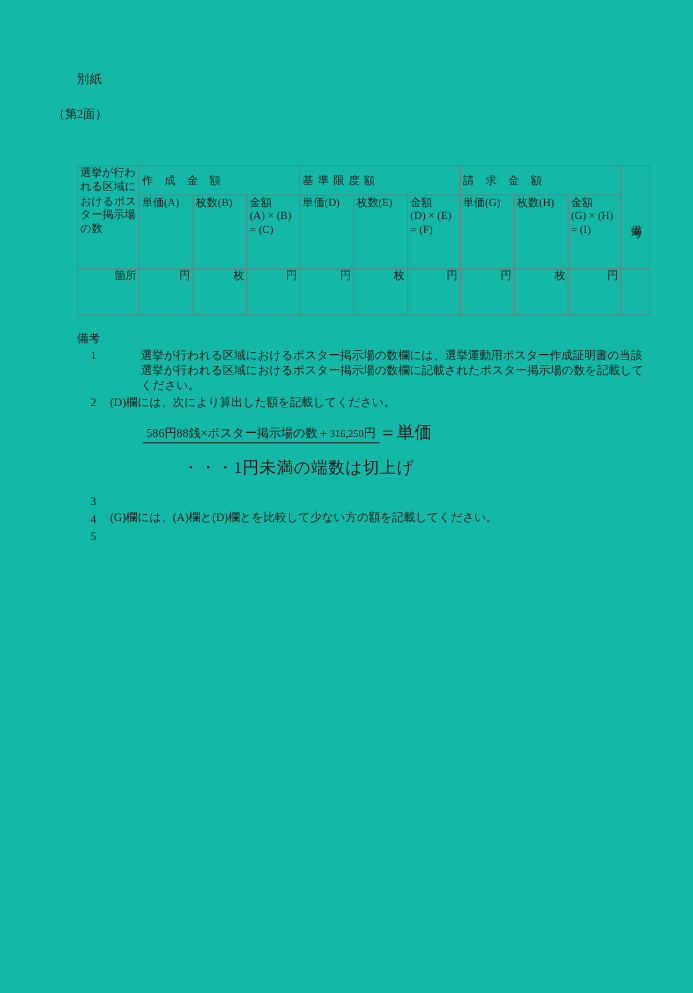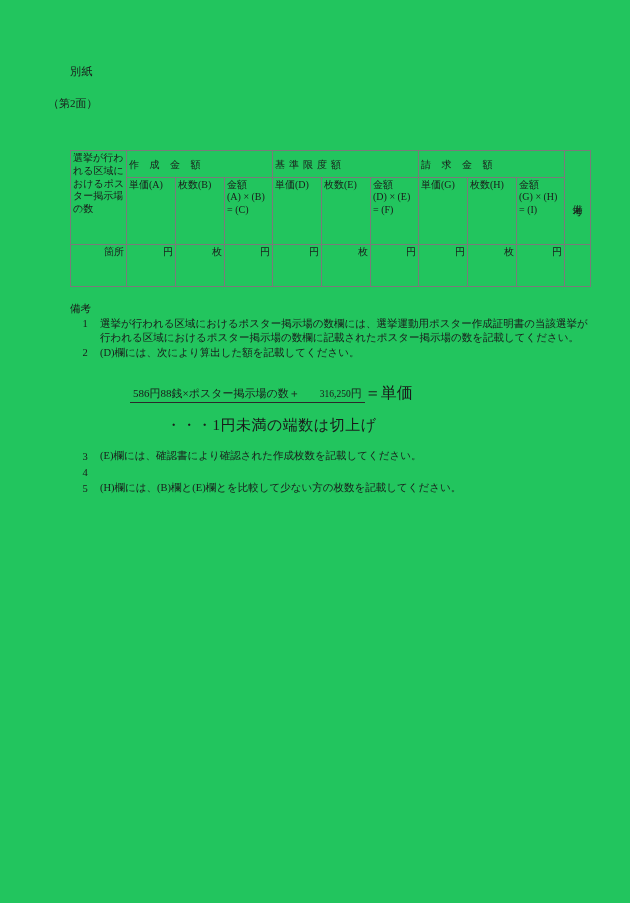--- a/index.html
+++ b/index.html
@@ -11,21 +11,21 @@
     width: 630px;
     height: 903px;
     position: relative;
     font-family: "Liberation Serif", "DejaVu Serif", serif;
     color: #1a1a1a;
     -webkit-font-smoothing: antialiased;
   }
   .page {
     position: absolute;
     inset: 0;
-    background: #22c55e;
+    background: #14b8a6;
   }
 
   
   .bessi {
     position: absolute;
     left: 70px;
     top: 64px;
     font-size: 11px;
     letter-spacing: 0.5px;
   }
@@ -128,21 +128,21 @@
     flex: 0 0 30px;
     text-align: center;
     font-size: 10.5px;
   }
   .note-body {
     flex: 1 1 auto;
     font-size: 10.5px;
     line-height: 1.35;
     text-indent: 0;
   }
-  .note-body.hang { padding-left: 0; }
+  .note-body.hang { padding-left: 0; margin-left: 28px; }
 
   
   .formula-block {
     position: absolute;
     left: 70px;
     top: 383px;
     width: 520px;
   }
   .frac-row {
     display: flex;
@@ -163,21 +163,21 @@
     font-size: 11px;
     padding: 1px 3px 0 3px;
     white-space: nowrap;
   }
   .frac-eq {
     font-size: 16px;
     align-self: center;
     padding-bottom: 2px;
     white-space: nowrap;
   }
-  .small-num { font-size: 9.5px; margin-left: 20px; }
+  .small-num { font-size: 9.5px; }
   .round-note {
     padding-left: 96px;
     margin-top: 10px;
     font-size: 15px;
     letter-spacing: 0.5px;
   }
 
   .notes-tail {
     position: absolute;
     left: 70px;
@@ -296,24 +296,23 @@
         <div class="num"><span>586円88銭×ポスター掲示場の数＋</span><span class="small-num">316,250</span><span>円</span></div>
       </div>
       <div class="frac-eq">＝単価</div>
     </div>
     <div class="round-note">・・・1円未満の端数は切上げ</div>
   </div>
 
   <div class="notes-tail">
     <div class="note-item">
       <div class="note-num">3</div>
-      <div class="note-body">(E)欄には、確認書により確認された作成枚数を記載してください。</div>
     </div>
     <div class="note-item">
       <div class="note-num">4</div>
+      <div class="note-body">(G)欄には、(A)欄と(D)欄とを比較して少ない方の額を記載してください。</div>
     </div>
     <div class="note-item">
       <div class="note-num">5</div>
-      <div class="note-body">(H)欄には、(B)欄と(E)欄とを比較して少ない方の枚数を記載してください。</div>
     </div>
   </div>
 
 </div>
 
 </body></html>

